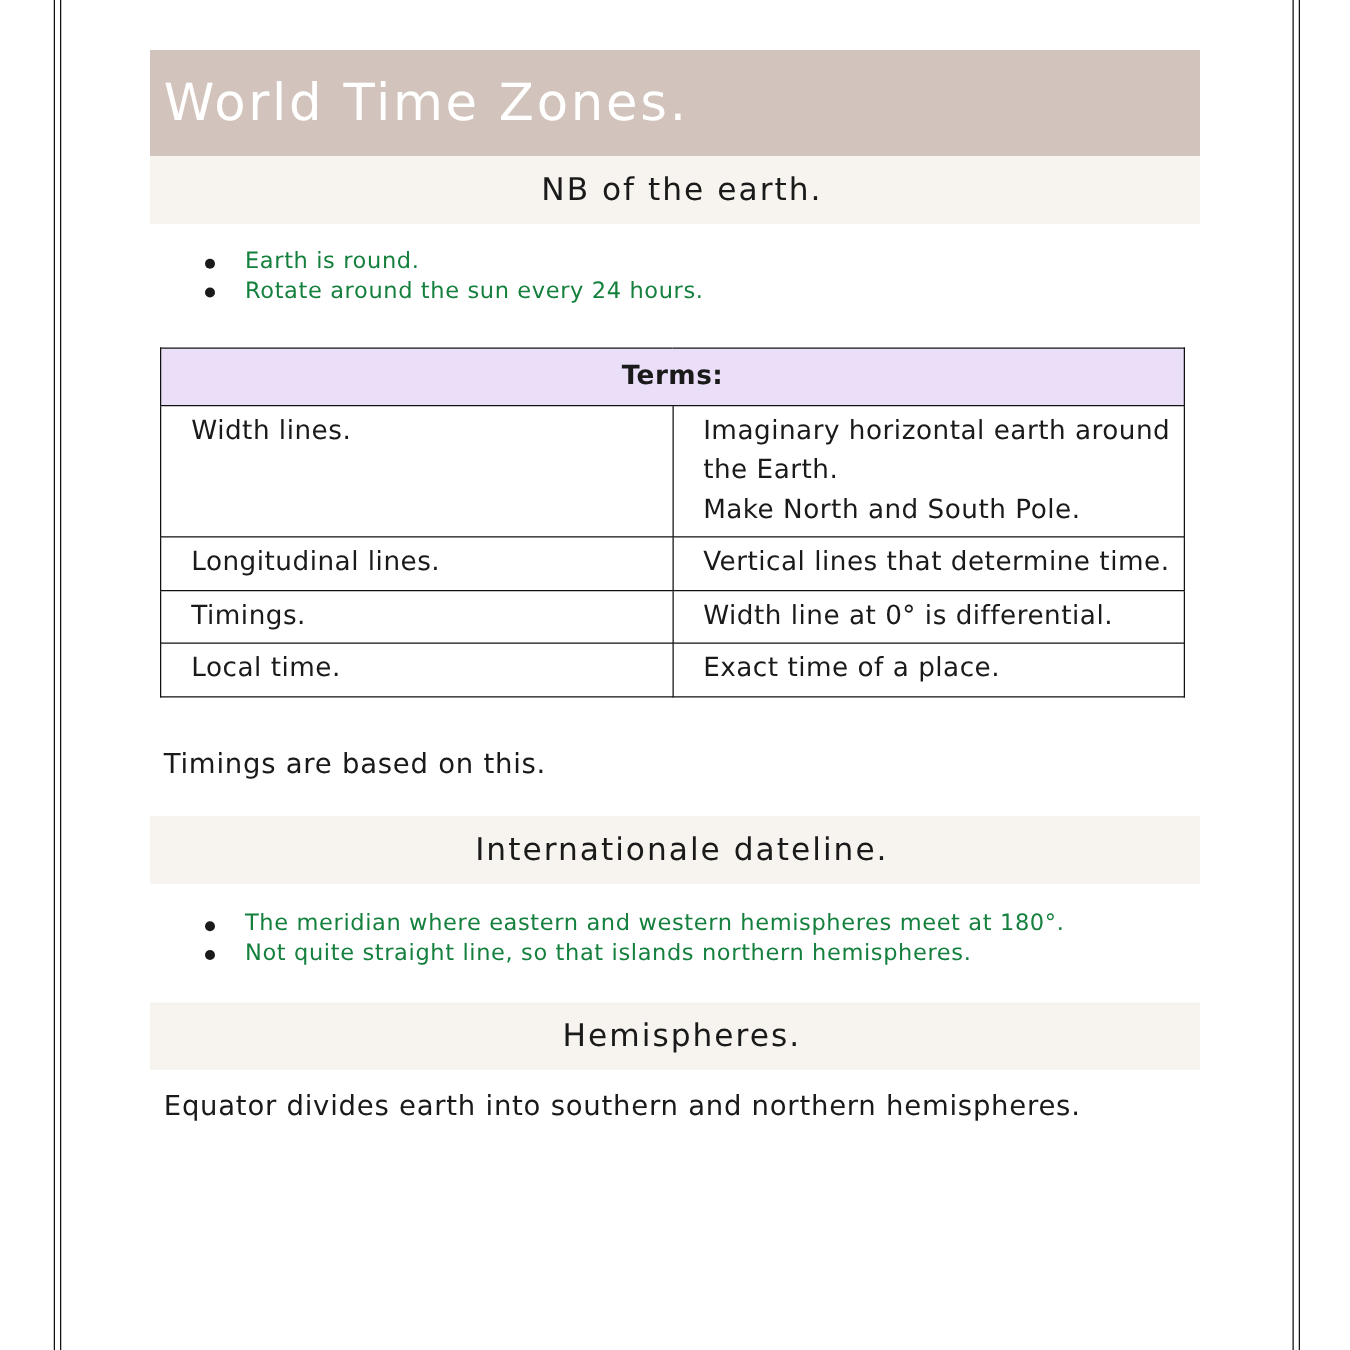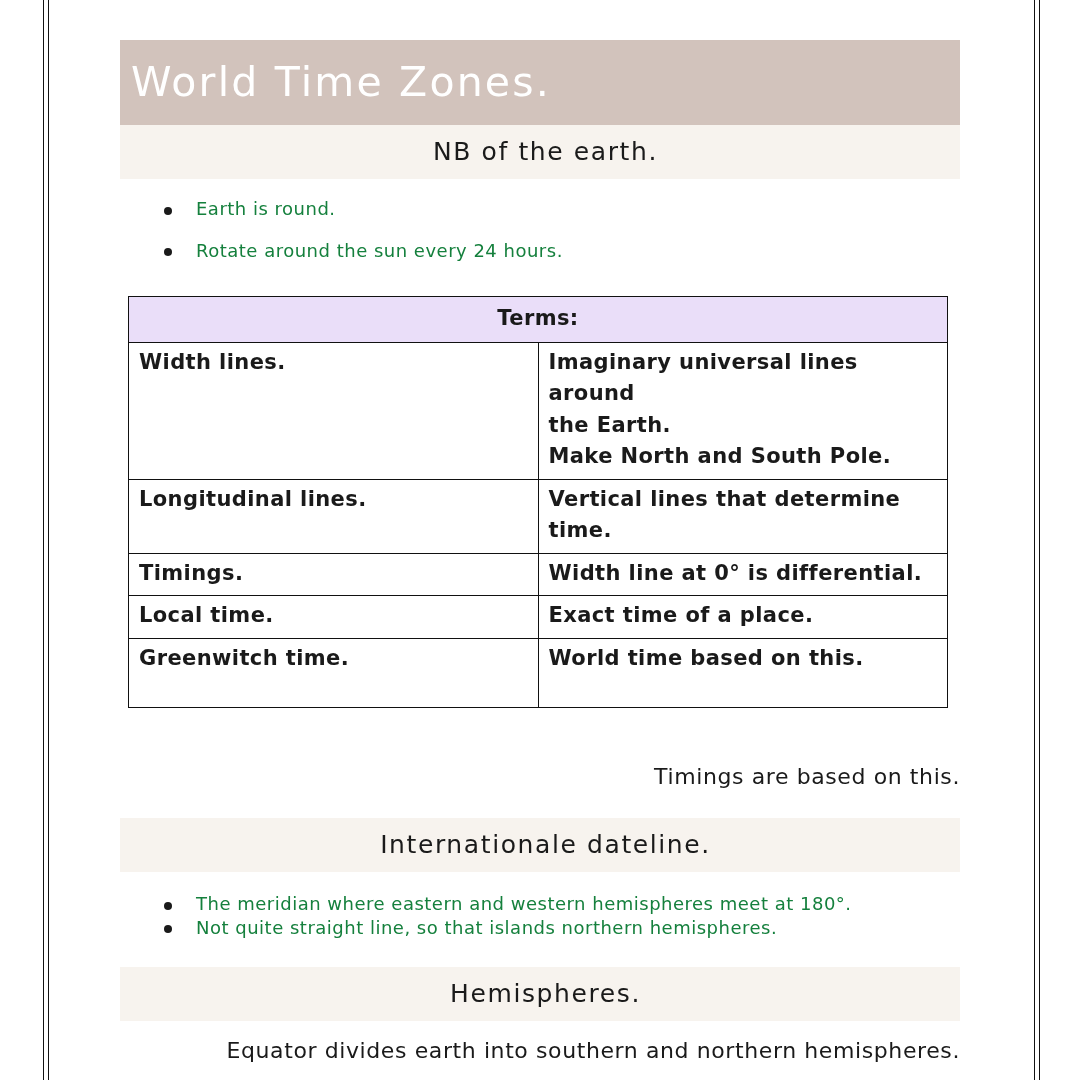--- a/index.html
+++ b/index.html
@@ -62,21 +62,20 @@
     text-align: center;
   }
 
   
   .para {
     font-size: 22px;
     letter-spacing: 0.6px;
     padding: 16px 0 16px 11px;
     line-height: 1.25;
     color: #1a1a1a;
-    text-align: right;
   }
 
   
   ul.bullets {
     margin: 0;
     padding: 0;
     list-style: none;
   }
   ul.bullets li {
     position: relative;
@@ -94,42 +93,41 @@
     height: 8px;
     background: #1a1a1a;
     border-radius: 50%;
   }
   .list-gap-top { height: 18px; }
 
   
   table.terms {
     border-collapse: collapse;
     width: 820px;
-    margin: 0 0 15px 8px;
+    margin: 0 0 0 8px;
     table-layout: fixed;
   }
   table.terms th,
   table.terms td {
     border: 1.5px solid #111;
     vertical-align: top;
     font-size: 21px;
     letter-spacing: 0.4px;
     line-height: 1.5;
     color: #1a1a1a;
   }
   table.terms th {
     background: #eadef9;
     text-align: center;
     font-weight: bold;
     padding: 6px 4px 7px 4px;
     font-size: 21px;
   }
   table.terms td {
-    padding: 4px 8px 6px 10px;
-    font-weight: bold;
+    padding: 4px 8px 6px 24px;
   }
   table.terms td.term-col { width: 410px; }
   table.terms td.def-col  { width: 410px; }
   .cell-line { display: block; }
 
   .spacer-12 { height: 12px; }
   .spacer-20 { height: 20px; }
   .spacer-24 { height: 24px; }
   .spacer-28 { height: 28px; }
   .spacer-34 { height: 34px; }
@@ -151,39 +149,39 @@
 
     <div class="section-band">NB of the earth.</div>
 
     <div class="list-gap-top"></div>
 
     <ul class="bullets">
       <li>
         <span class="dot"></span>
         <span>Earth is round.</span>
       </li>
-      <li class="spaced" style="margin-top:18px;">
+      <li class="spaced" style="">
         <span class="dot"></span>
         <span>Rotate around the sun every 24 hours.</span>
       </li>
     </ul>
 
     <div class="spacer-34"></div>
 
     <table class="terms">
       <thead>
         <tr>
           <th colspan="2">Terms:</th>
         </tr>
       </thead>
       <tbody>
         <tr>
           <td class="term-col">Width lines.</td>
           <td class="def-col">
-            <span class="cell-line">Imaginary universal lines around</span>
+            <span class="cell-line">Imaginary horizontal earth around</span>
             <span class="cell-line">the Earth.</span>
             <span class="cell-line">Make North and South Pole.</span>
           </td>
         </tr>
         <tr>
           <td class="term-col">Longitudinal lines.</td>
           <td class="def-col">
             <span class="cell-line">Vertical lines that determine time.</span>
           </td>
         </tr>
@@ -192,26 +190,20 @@
           <td class="def-col">
             <span class="cell-line">Width line at 0° is differential.</span>
           </td>
         </tr>
         <tr>
           <td class="term-col">Local time.</td>
           <td class="def-col">
             <span class="cell-line">Exact time of a place.</span>
           </td>
         </tr>
-        <tr>
-          <td class="term-col" style="height:58px;">Greenwitch time.</td>
-          <td class="def-col">
-            <span class="cell-line">World time based on this.</span>
-          </td>
-        </tr>
       </tbody>
     </table>
 
     <div class="spacer-24"></div>
 
 
     <div class="para">Timings are based on this.</div>
 
     <div class="spacer-12"></div>
 

